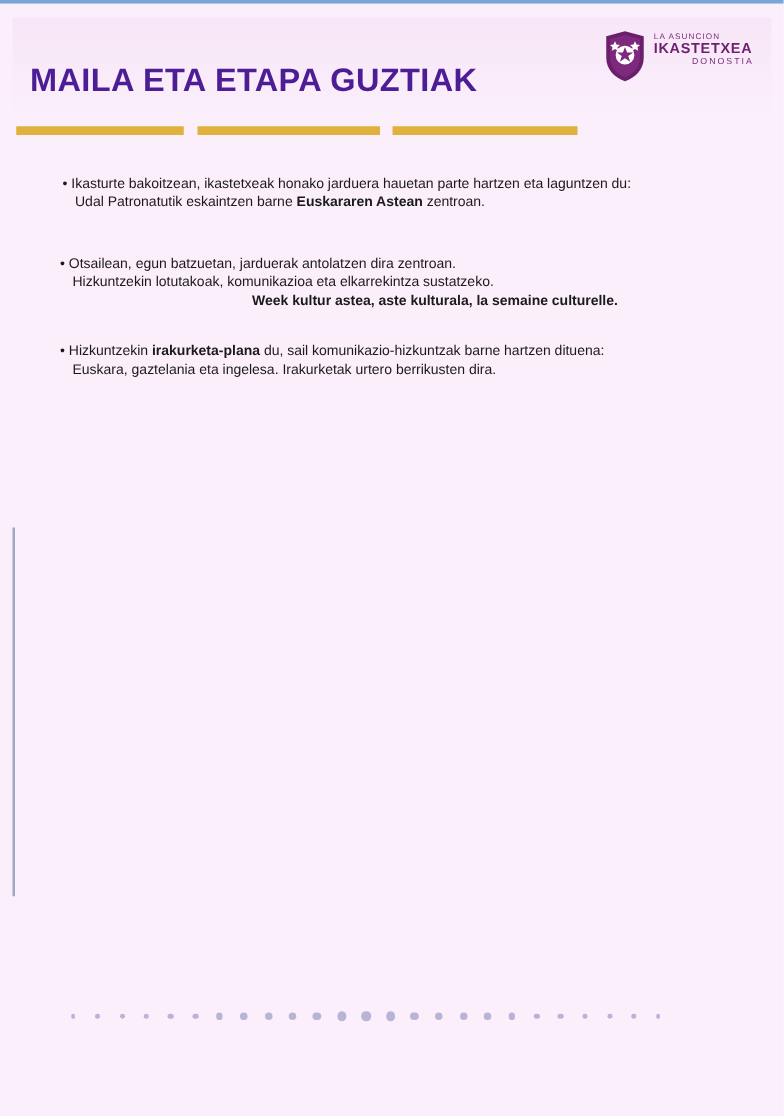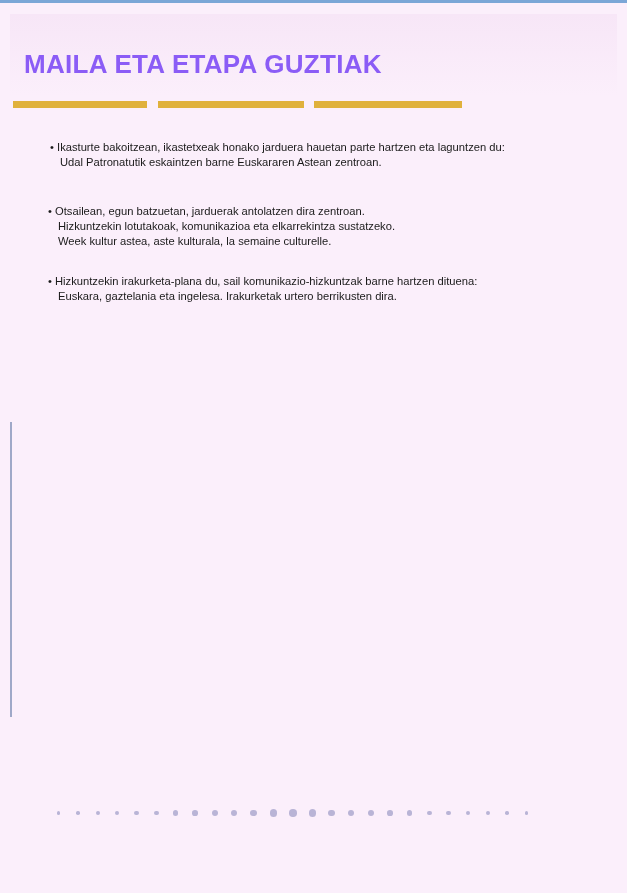--- a/index.html
+++ b/index.html
@@ -54,21 +54,21 @@
     width: 607px;
     height: 82px;
     background: linear-gradient(180deg,#f7e6f7 0%, #fbeffb 100%);
   }
   .title {
     position: absolute;
     top: 49px;
     left: 24px;
     font-size: 26px;
     font-weight: bold;
-    color: #8b5cf6;
+    color: #4c1d95;
     letter-spacing: 0.3px;
     white-space: nowrap;
   }
   
   .logo {
     position: absolute;
     top: 24px;
     left: 483px;
     width: 125px;
     height: 44px;
@@ -129,21 +129,21 @@
     margin: 0;
     font-size: 11.2px;
     color: #1a1a1a;
     line-height: 15px;
   }
   .b1 { top: 8px;  left: 40px; }
   .b2 { top: 72px; left: 38px; }
   .b3 { top: 142px; left: 38px; }
   .b4 { top: 202px; left: 20px; }
   .indent { padding-left: 10px; }
-  .bold { font-weight: normal; }
+  .bold { font-weight: bold; text-align: center; }
 
   
   .vline {
     position: absolute;
     top: 422px;
     left: 10px;
     width: 2px;
     height: 295px;
     background: #9fa8c8;
   }
@@ -167,20 +167,35 @@
 
 <div id="slide">
 
   <div class="top-rule"></div>
   <div class="frame"></div>
   <div class="inner-panel"></div>
   <div class="header-band"></div>
 
   <div class="title">MAILA ETA ETAPA GUZTIAK</div>
 
+  <div class="logo">
+    <svg class="logo-shield" viewBox="0 0 34 42">
+      <path d="M17 1 L32 5 L32 22 C32 32 25 38 17 41 C9 38 2 32 2 22 L2 5 Z" fill="#6b1f6b"></path>
+      <path d="M17 4 L29 7.2 L29 22 C29 30 23.5 35.2 17 38 C10.5 35.2 5 30 5 22 L5 7.2 Z" fill="#7d2a7d"></path>
+      <circle cx="17" cy="20" r="7.5" fill="#ffffff"></circle>
+      <path d="M17 13.5 L18.7 18 L23.5 18 L19.6 20.8 L21.1 25.3 L17 22.5 L12.9 25.3 L14.4 20.8 L10.5 18 L15.3 18 Z" fill="#7d2a7d"></path>
+      <path d="M9 9 L10.2 11.6 L13 12 L11 13.8 L11.5 16.5 L9 15.2 L6.5 16.5 L7 13.8 L5 12 L7.8 11.6 Z" fill="#ffffff"></path>
+      <path d="M25 9 L26.2 11.6 L29 12 L27 13.8 L27.5 16.5 L25 15.2 L22.5 16.5 L23 13.8 L21 12 L23.8 11.6 Z" fill="#ffffff"></path>
+    </svg>
+    <div class="logo-text">
+      <div class="logo-l1">LA ASUNCION</div>
+      <div class="logo-l2">IKASTETXEA</div>
+      <div class="logo-l3">DONOSTIA</div>
+    </div>
+  </div>
 
   <div class="gold a"></div>
   <div class="gold b"></div>
   <div class="gold c"></div>
 
   <div class="bullets">
 
     <div class="block b1">
       <p>• Ikasturte bakoitzean, ikastetxeak honako jarduera hauetan parte hartzen eta laguntzen du:</p>
       <p class="indent"><span>Udal Patronatutik eskaintzen barne </span><span class="bold">Euskararen Astean</span><span> zentroan.</span></p>

